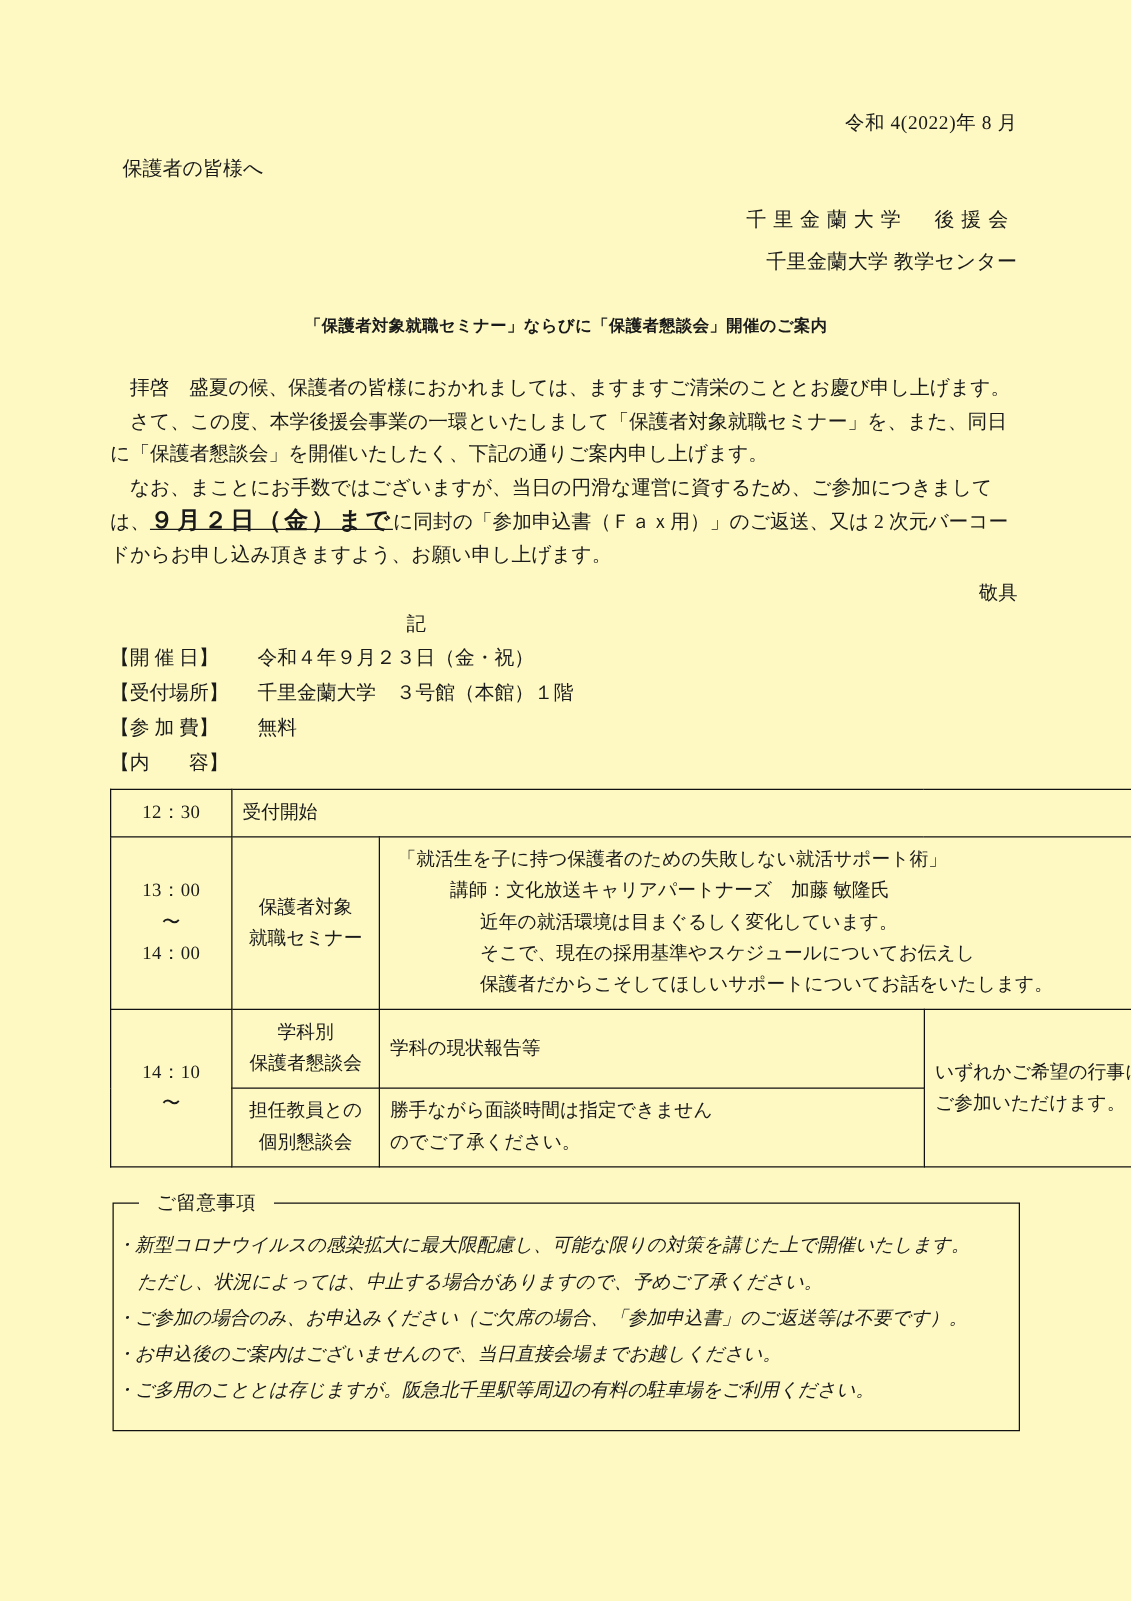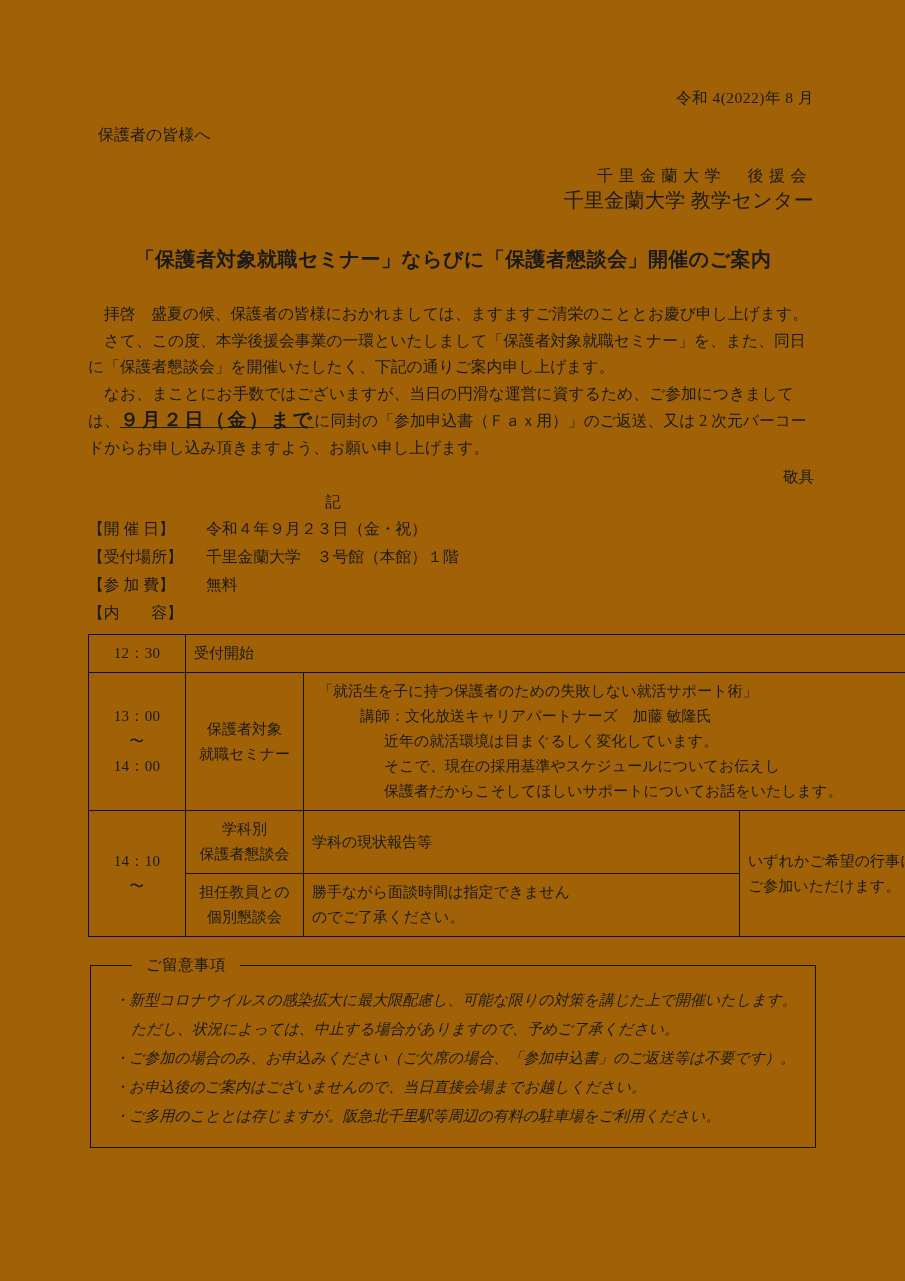--- a/index.html
+++ b/index.html
@@ -8,21 +8,21 @@
     background: #ffffff;
   }
   body {
     font-family: "Liberation Serif", "DejaVu Serif", serif;
     color: #1a1a1a;
   }
   #page {
     position: relative;
     width: 905px;
     height: 1281px;
-    background: #a16207;
+    background: #fef9c3;
     overflow: hidden;
     box-sizing: border-box;
   }
   .sheet {
     position: absolute;
     left: 88px;
     top: 0;
     width: 730px;
   }
 
@@ -43,29 +43,30 @@
     margin-top: 20px;
     text-align: right;
     padding-right: 4px;
   }
   .issuer1 {
     font-size: 16px;
     letter-spacing: 5.5px;
     padding-right: 2px;
   }
   .issuer2 {
-    font-size: 20px;
+    font-size: 16px;
+    margin-top: 12px;
     letter-spacing: 0.3px;
   }
 
   
   .doc-title {
     margin-top: 32px;
     text-align: center;
-    font-size: 20px;
+    font-size: 13px;
     font-weight: bold;
     letter-spacing: 0.4px;
   }
 
   
   .body-copy {
     margin-top: 28px;
     font-size: 15.8px;
     line-height: 26.5px;
   }
@@ -149,21 +150,21 @@
   .note-cell {
     line-height: 28px;
     padding-left: 16px;
   }
   .sub-detail { line-height: 29px; }
 
   
   .notes-box {
     margin-top: 18px;
     border: 1.3px solid #111;
-    padding: 10px 14px 16px 23px;
+    padding: 10px 14px 16px 2px;
     font-size: 15px;
   }
   .notes-box > legend {
     font-size: 15.5px;
     padding: 0 14px;
     margin-left: 18px;
     letter-spacing: 0.4px;
   }
   .notes-box ul {
     list-style: none;

